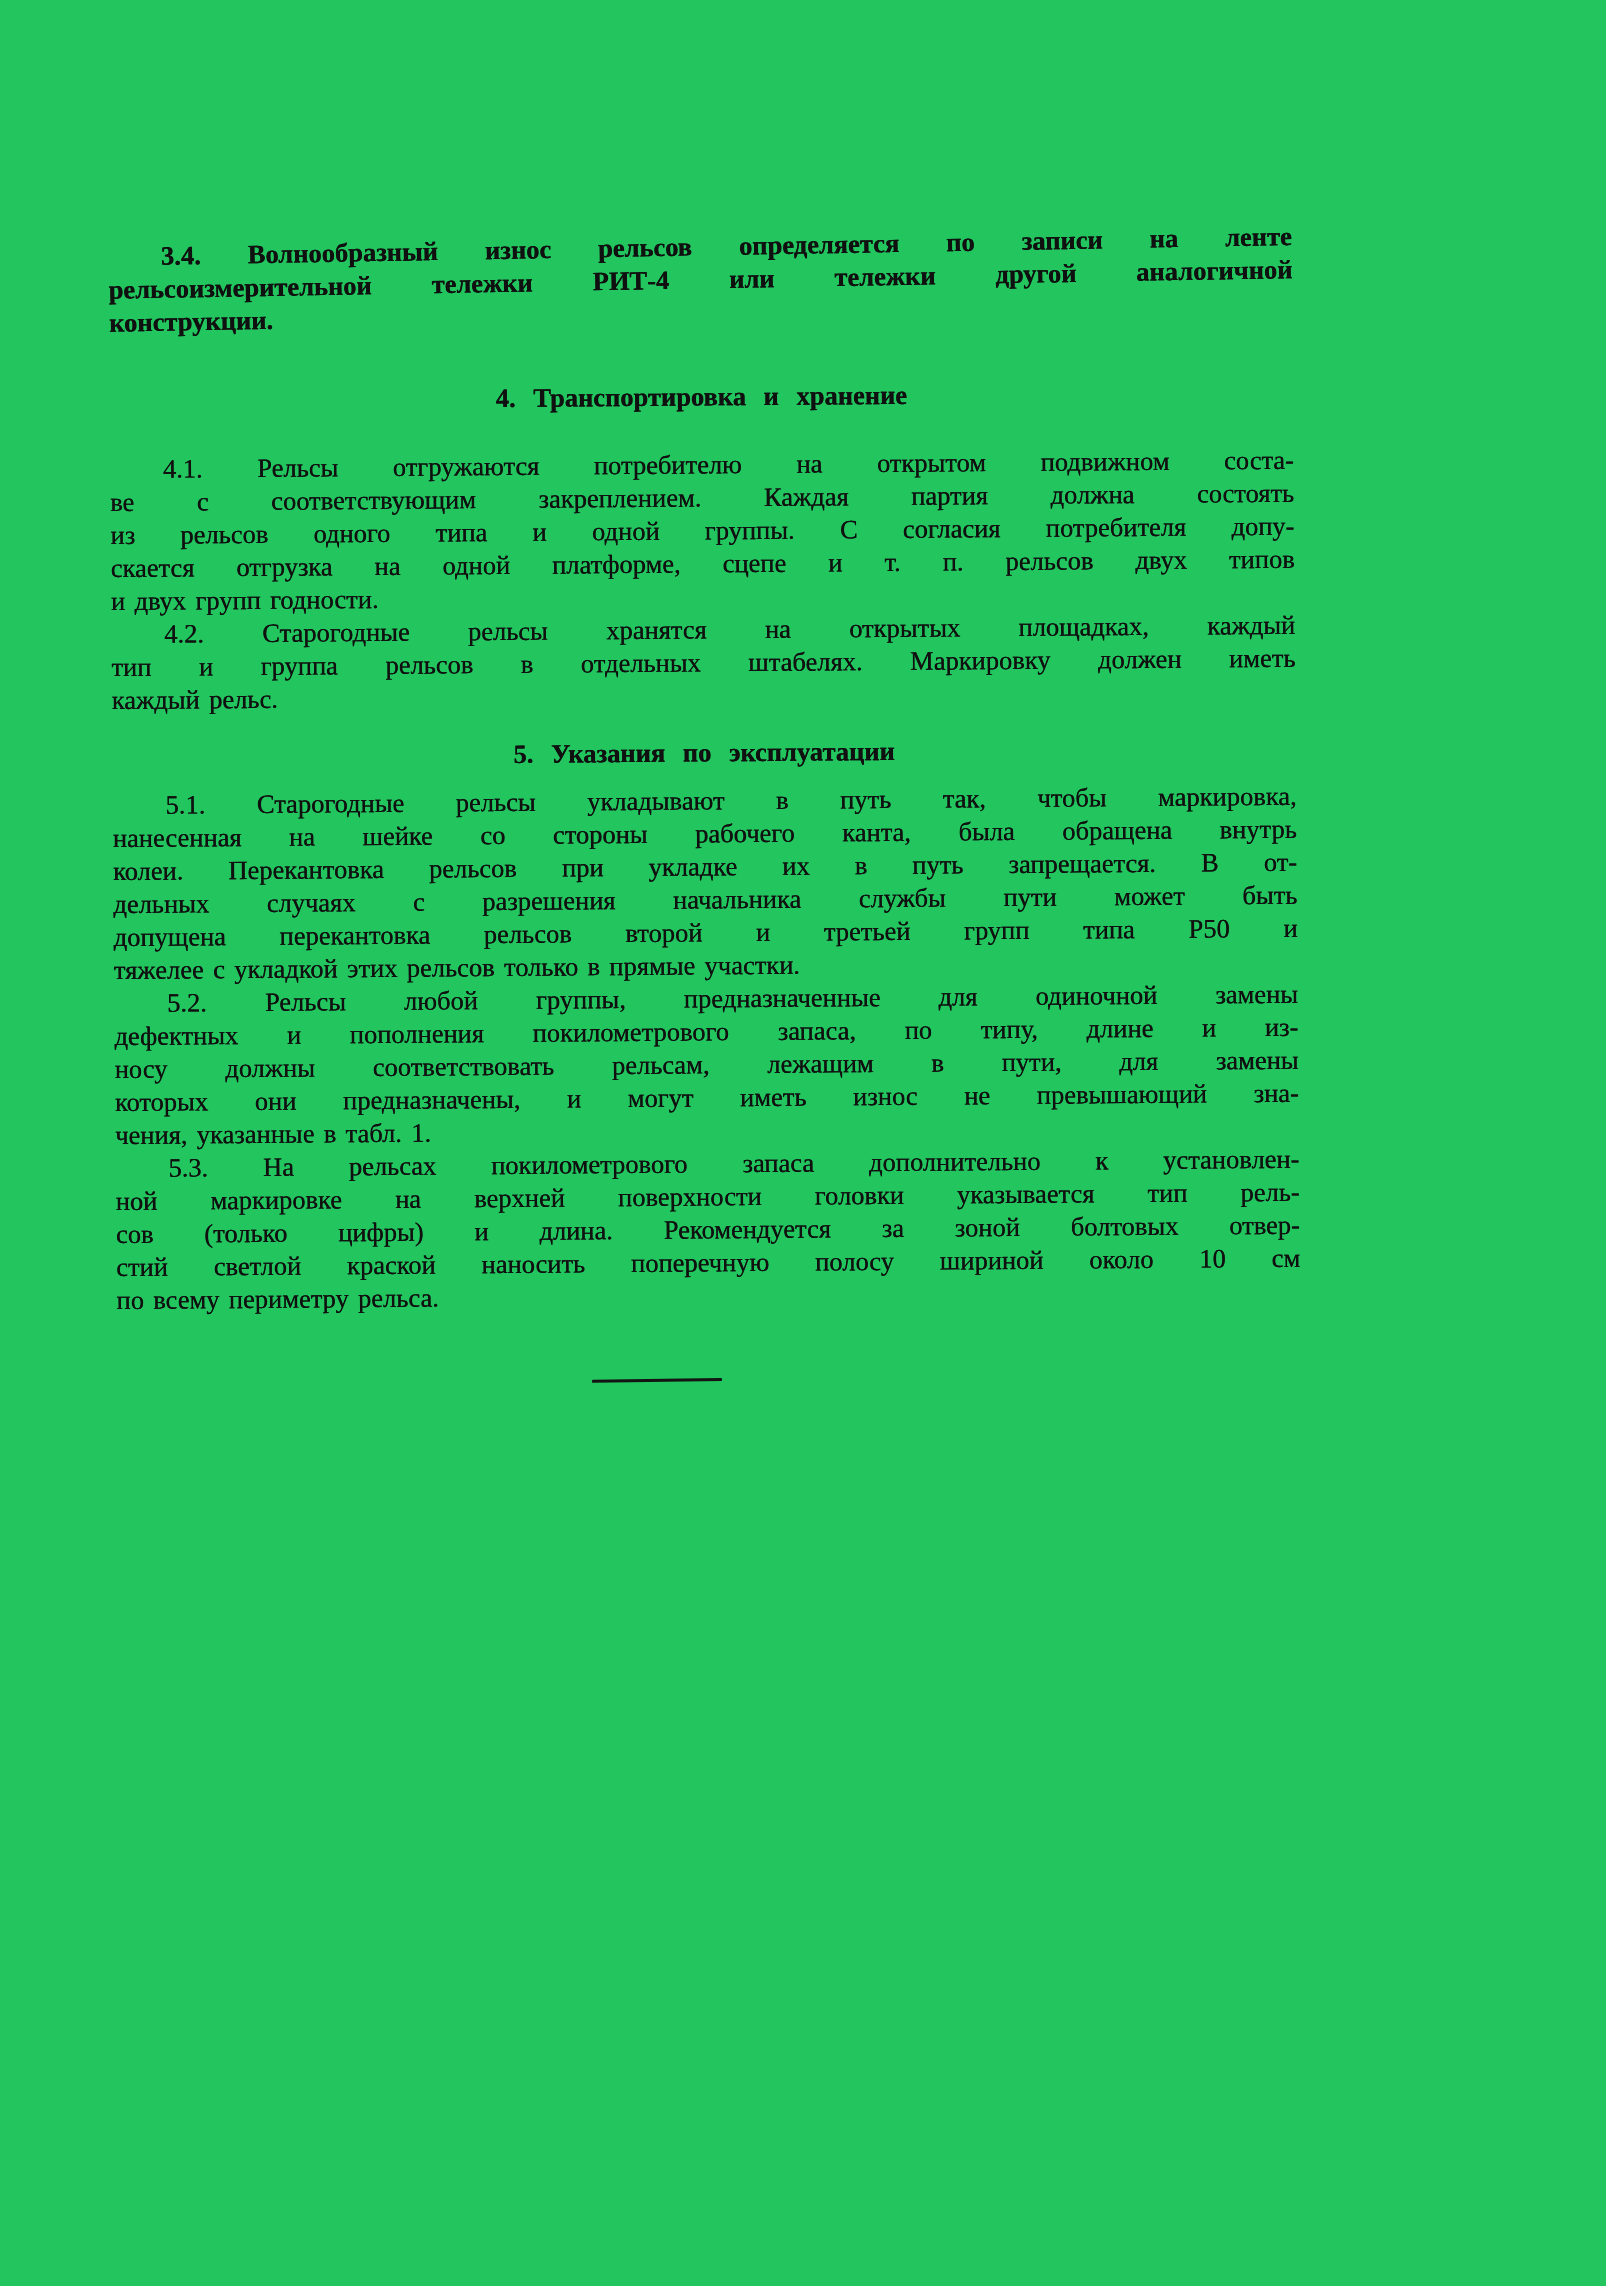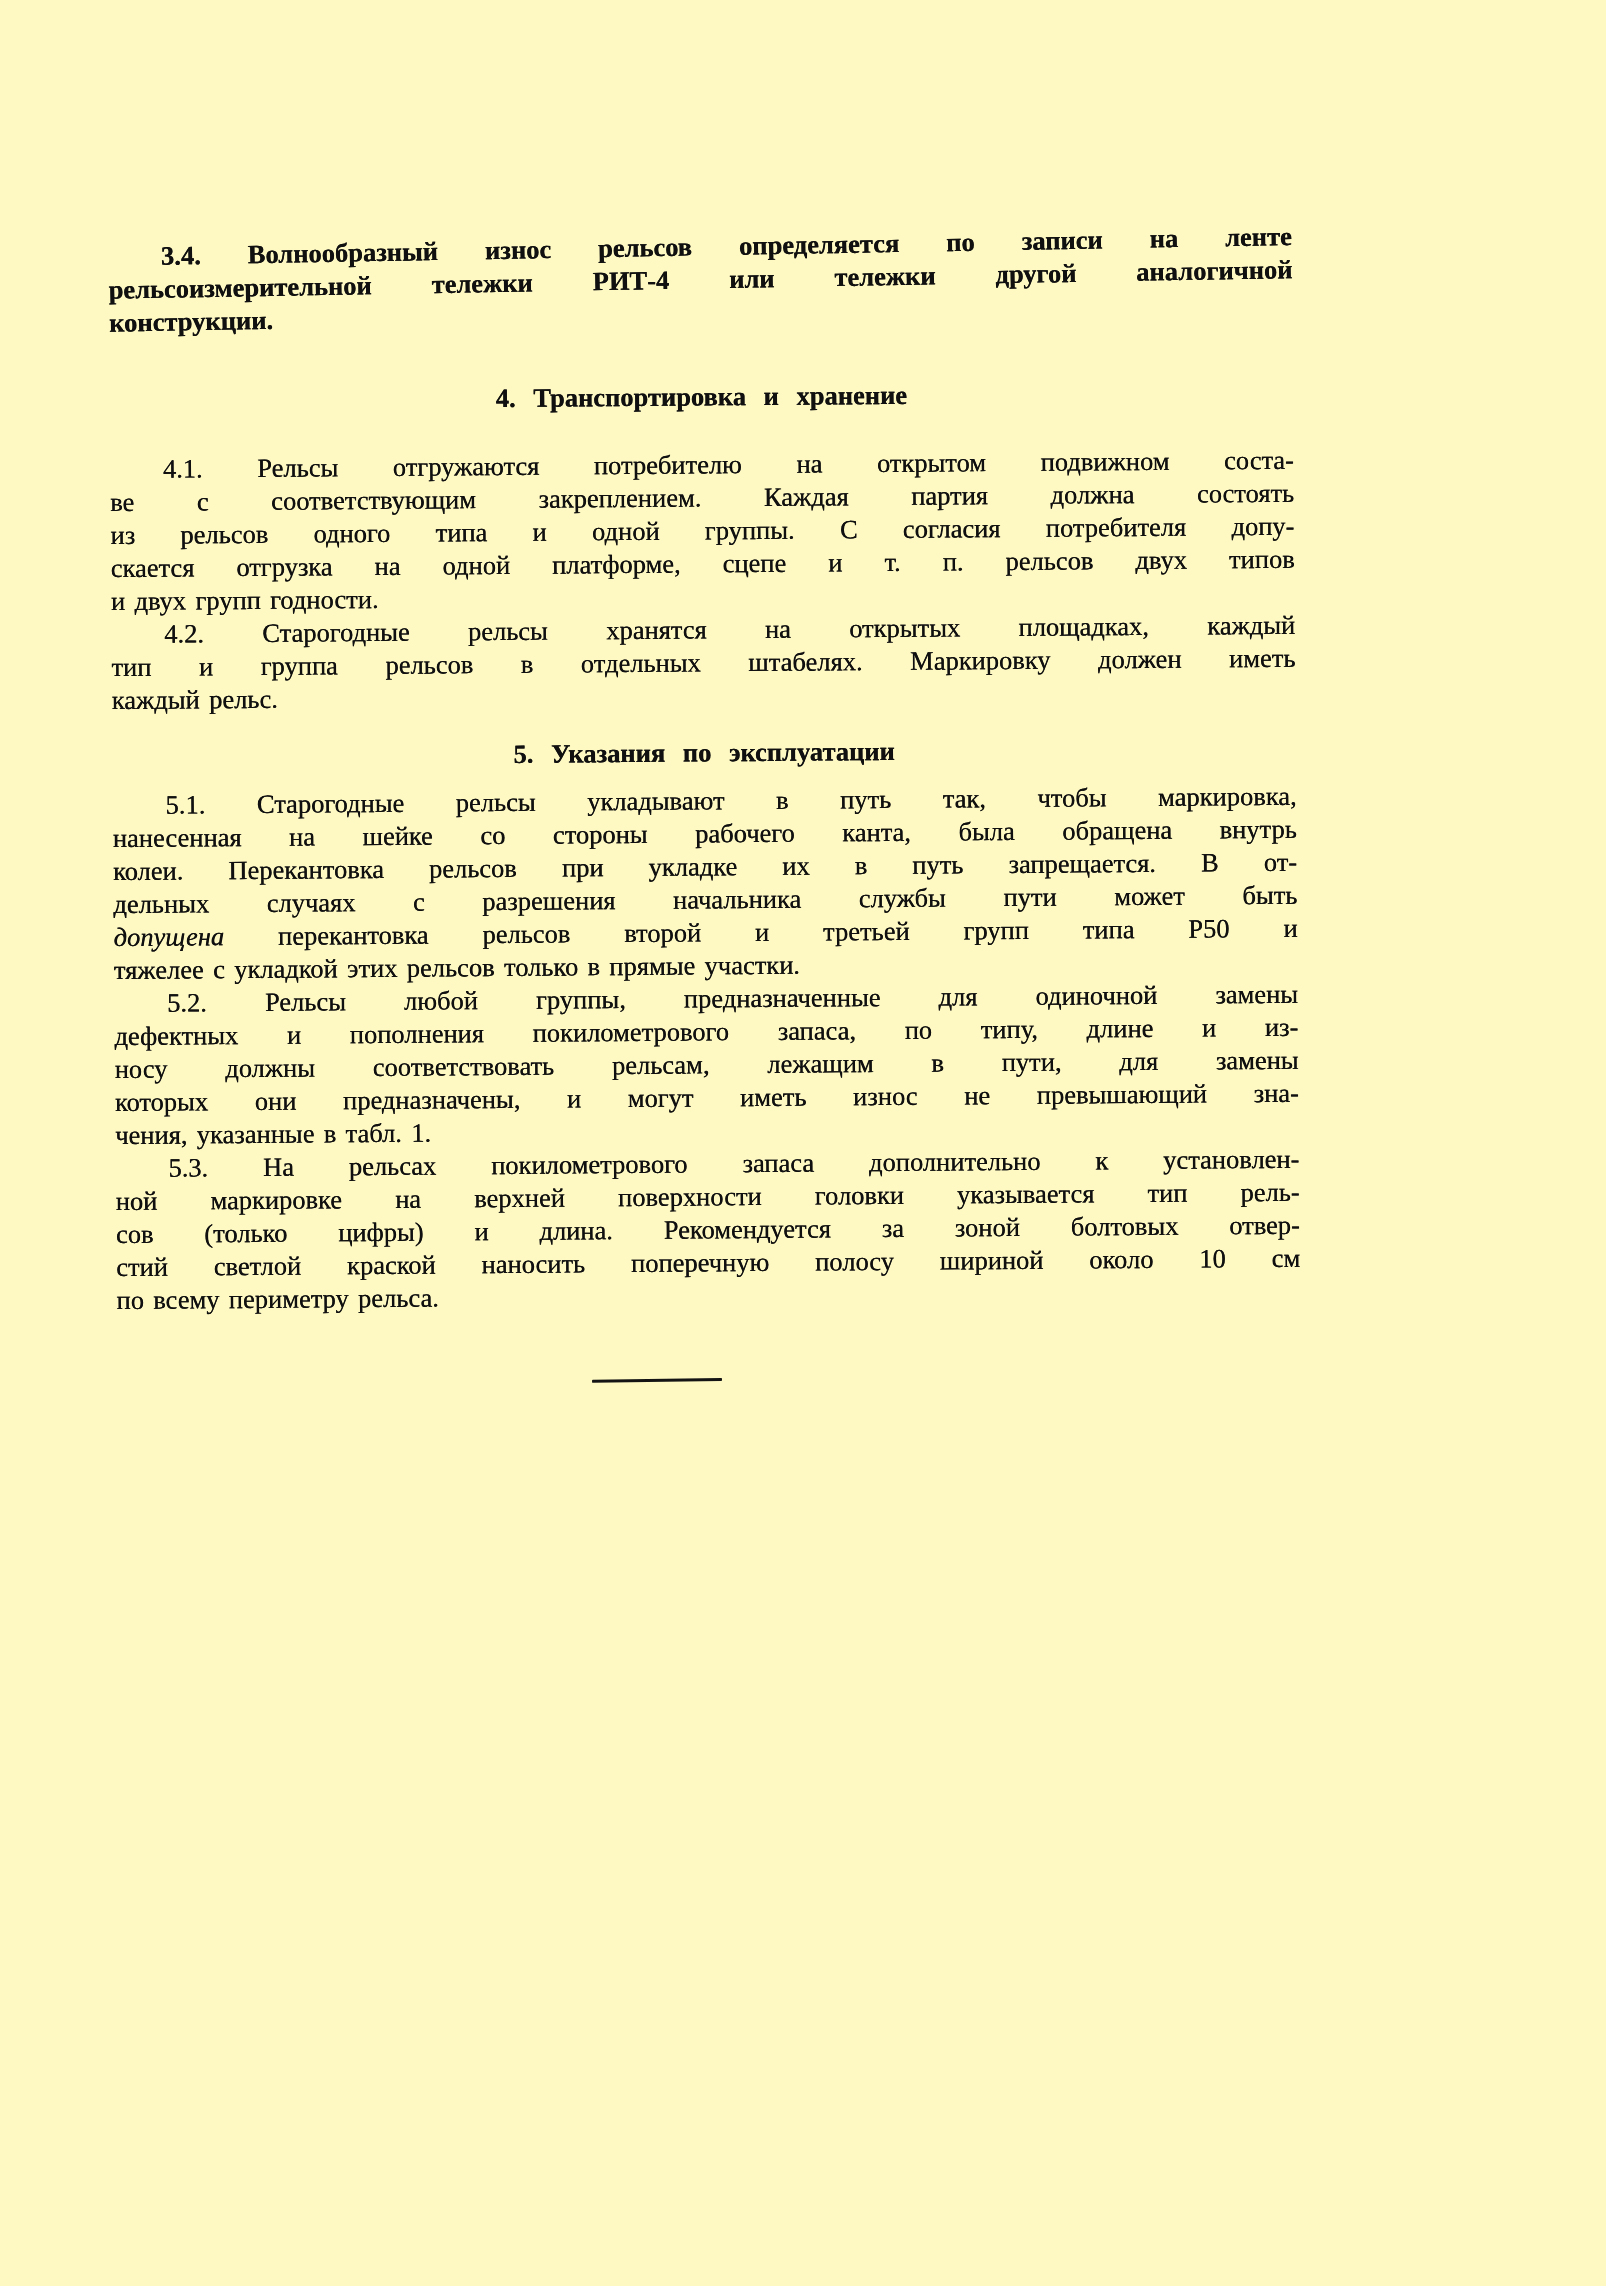--- a/index.html
+++ b/index.html
@@ -9,21 +9,21 @@
   }
   body {
     width: 1606px;
     height: 2286px;
     position: relative;
     overflow: hidden;
   }
   .page {
     position: absolute;
     inset: 0;
-    background: #fef9c3;
+    background: #22c55e;
   }
   .content {
     position: absolute;
     left: 108px;
     top: 230px;
     width: 1184px;
     color: #101010;
     font-family: "Liberation Serif", "DejaVu Serif", serif;
     font-size: 26.5px;
     line-height: 33px;
@@ -49,21 +49,21 @@
     text-align-last: center;
     word-spacing: 11px;
     margin: 0;
   }
   .p34 { transform: rotate(-0.55deg); transform-origin: 50% 50%; }
   .h4  { margin-top: 51px; }
   .p41 { margin-top: 35px; }
   .p42 { margin-top: 0; }
   .h5  { margin-top: 24px; }
   .p51 { margin-top: 14.6px; }
-  .em  { font-style: italic; }
+  .em  { }
   .divider {
     margin-top: 66px;
     margin-left: 475px;
     width: 130px;
     height: 2.7px;
     background: #141414;
     border-radius: 0.9px;
     transform: rotate(-0.4deg);
   }
 </style>

